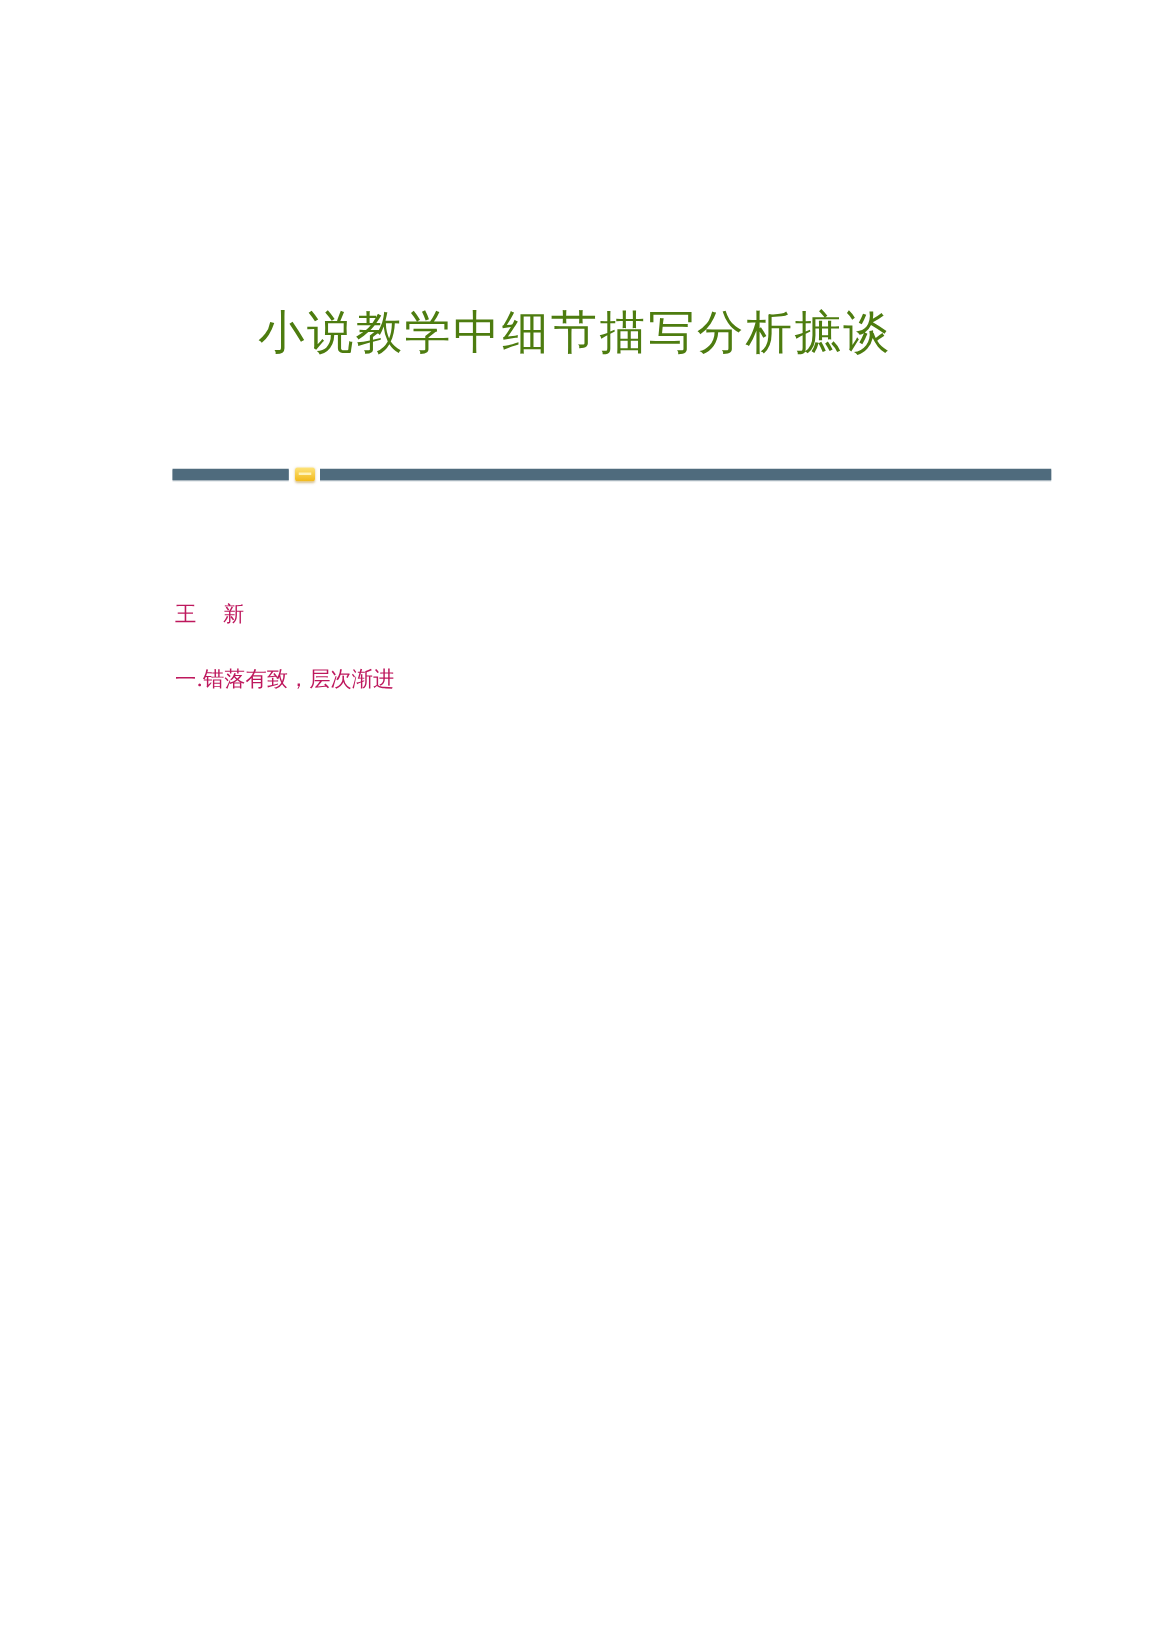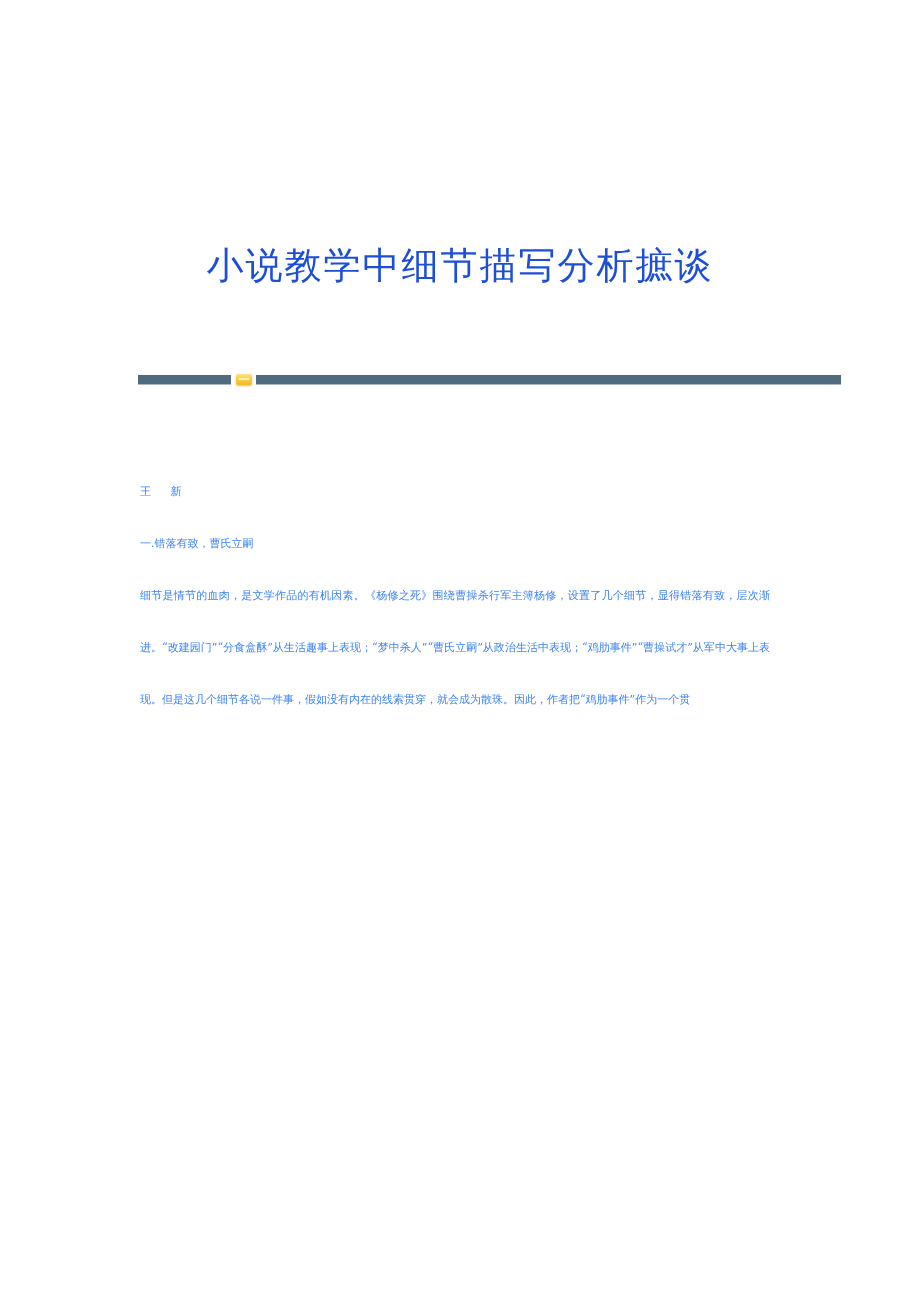--- a/index.html
+++ b/index.html
@@ -1,43 +1,42 @@
 <!DOCTYPE html>
 <html><head>
 <meta charset="utf-8">
 <style>
   html, body { margin:0; padding:0; background:#ffffff; }
   body { width:920px; height:1302px; position:relative; overflow:hidden;
          font-family: "DejaVu Serif", "Liberation Serif", serif; color:#222; }
   .title { position:absolute; left:0; width:920px; top:216px; text-align:center;
            font-family:"DejaVu Sans", "Liberation Sans", sans-serif;
-           font-size:37px; letter-spacing:2px; color:#1d4ed8; font-weight:normal; }
+           font-size:37px; letter-spacing:2px; color:#4d7c0f; font-weight:normal; }
   .divider { position:absolute; top:375px; left:138px; height:9px; width:703px; }
   .bar-left { position:absolute; left:0; top:0; width:93px; height:9px; background:#4f6b7d;
               box-shadow:0 1px 0 #a9b6bf; }
   .bar-gem { position:absolute; left:98px; top:-1px; width:16px; height:11px;
              background:linear-gradient(#fde37a,#f2b91a); border-radius:2px;
              box-shadow:0 1px 2px rgba(160,110,0,0.45); }
   .bar-gem::after { content:""; position:absolute; left:3px; right:3px; top:4px; height:2px;
                     background:#fff3b8; }
   .bar-right { position:absolute; left:118px; top:0; right:0; height:9px; background:#4f6b7d;
                box-shadow:0 1px 0 #a9b6bf; }
   .content { position:absolute; left:140px; top:466px; width:630px;
-             font-size:11px; line-height:52px; color:#3b82f6; }
+             font-size:17px; line-height:52px; color:#be185d; }
   .content p { margin:0; text-align:justify; text-justify:inter-character; }
   .author { letter-spacing:8px; }
 </style>
 </head>
 <body>
 
 <h1 class="title">小说教学中细节描写分析摭谈</h1>
 
 <div class="divider">
   <div class="bar-left"></div>
   <div class="bar-gem"></div>
   <div class="bar-right"></div>
 </div>
 
 <div class="content">
   <p class="author">王 新</p>
-  <p>一.错落有致，曹氏立嗣</p>
-  <p>细节是情节的血肉，是文学作品的有机因素。《杨修之死》围绕曹操杀行军主簿杨修，设置了几个细节，显得错落有致，层次渐进。“改建园门”“分食盒酥”从生活趣事上表现；“梦中杀人”“曹氏立嗣”从政治生活中表现；“鸡肋事件”“曹操试才”从军中大事上表现。但是这几个细节各说一件事，假如没有内在的线索贯穿，就会成为散珠。因此，作者把“鸡肋事件”作为一个贯</p>
+  <p>一.错落有致，层次渐进</p>
 </div>
 
 </body></html>

